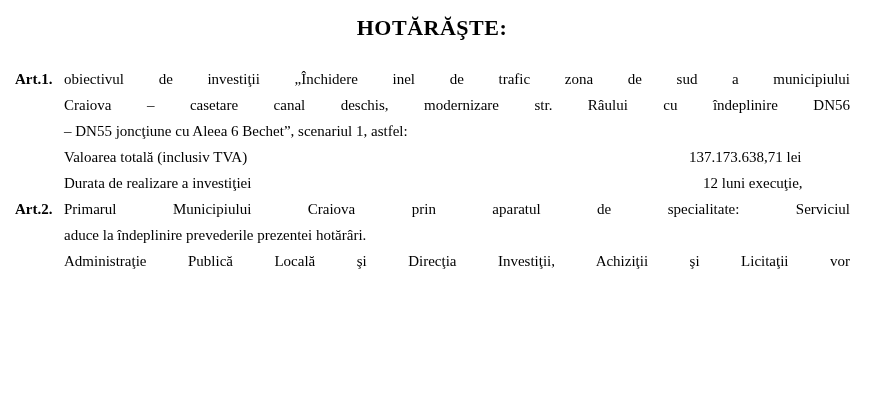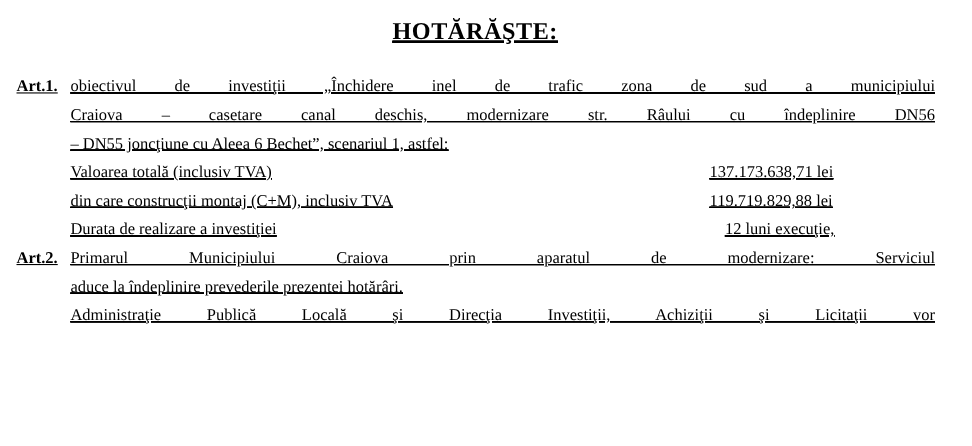--- a/index.html
+++ b/index.html
@@ -1,15 +1,15 @@
 <!DOCTYPE html>
 <html><head>
 <meta charset="utf-8">
 <style>
-  * { margin: 0; padding: 0; box-sizing: border-box; text-decoration: underline; }
+  * { margin: 0; padding: 0; box-sizing: border-box; }
   html, body { background: #ffffff; }
   body {
     width: 884px;
     height: 405px;
     font-family: "Liberation Serif", "DejaVu Serif", serif;
     color: #000000;
     overflow: hidden;
   }
   .page {
     width: 884px;
@@ -46,20 +46,21 @@
     white-space: nowrap;
   }
   .jline.just {
     white-space: normal;
     text-align: justify;
     text-align-last: justify;
   }
   .ind-row {
     display: flex;
     line-height: 26px;
+    gap: 44px;
   }
   .ind-label {
     width: 581px;
     flex-shrink: 0;
     white-space: nowrap;
   }
   .ind-value {
     white-space: nowrap;
   }
   .ind-value.indented {
@@ -81,33 +82,29 @@
     <div class="art-body">
       <div class="jline just">obiectivul de investiţii „Închidere inel de trafic zona de sud a municipiului</div>
       <div class="jline just">Craiova – casetare canal deschis, modernizare str. Râului cu îndeplinire DN56</div>
       <div class="jline">– DN55 joncţiune cu Aleea 6 Bechet”, scenariul 1, astfel:</div>
 
       <div class="ind-row">
         <span class="ind-label">Valoarea totală (inclusiv TVA)</span>
         <span class="ind-value">137.173.638,71 lei</span>
       </div>
       <div class="ind-row">
-        <span class="ind-label">din care construcţii montaj (C+M), inclusiv TVA</span>
-        <span class="ind-value">119.719.829,88 lei</span>
-      </div>
-      <div class="ind-row">
         <span class="ind-label">Durata de realizare a investiţiei</span>
         <span class="ind-value indented">12 luni execuţie,</span>
       </div>
 
     </div>
   </div>
 
   <div class="article">
     <span class="art-label">Art.2.</span>
     <div class="art-body">
-      <div class="jline just">Primarul Municipiului Craiova prin aparatul de modernizare: Serviciul</div>
+      <div class="jline just">Primarul Municipiului Craiova prin aparatul de specialitate: Serviciul</div>
       <div class="jline">aduce la îndeplinire prevederile prezentei hotărâri.</div>
       <div class="jline just">Administraţie Publică Locală şi Direcţia Investiţii, Achiziţii şi Licitaţii vor</div>
     </div>
   </div>
 
 </div>
 
 </body></html>

